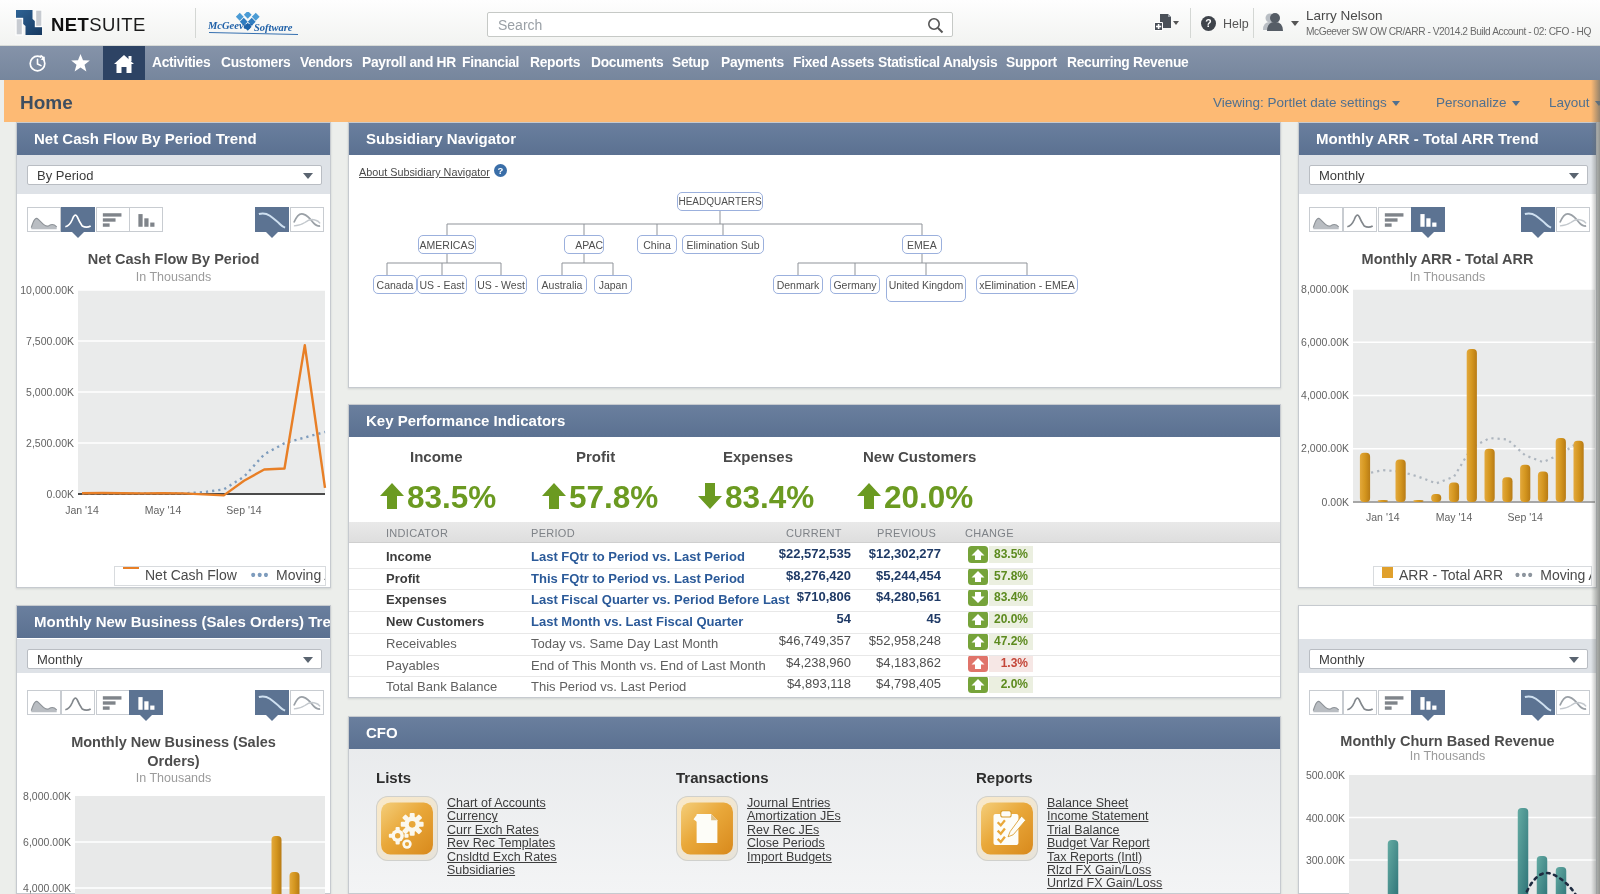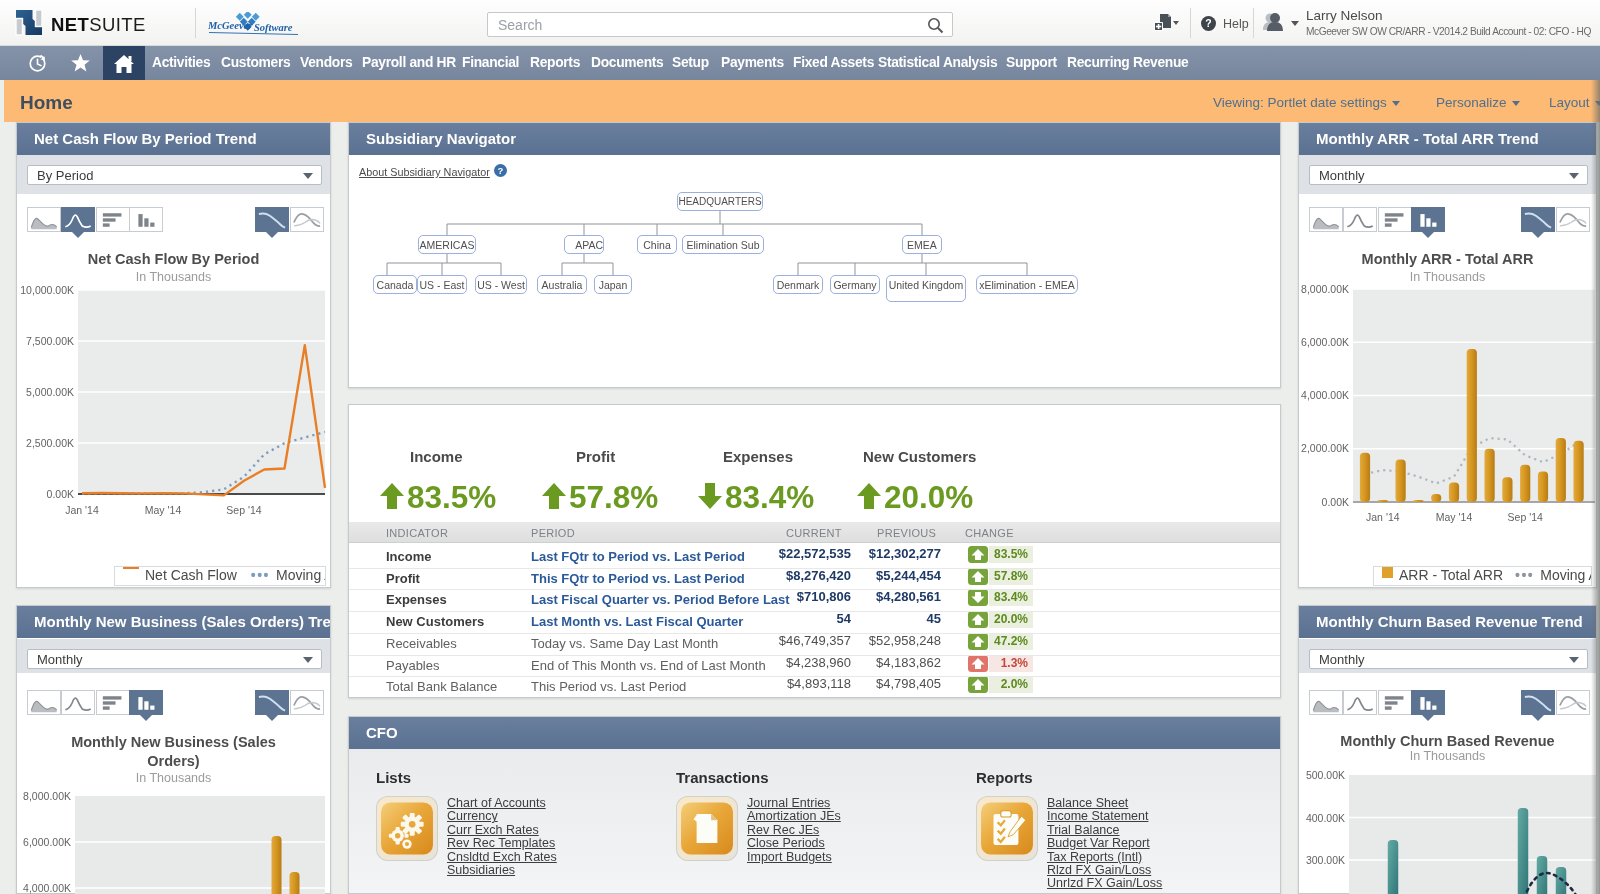--- a/index.html
+++ b/index.html
@@ -318,20 +318,21 @@
           <line x1="573" y1="131" x2="573" y2="140"></line>
           <line x1="449" y1="140" x2="678" y2="140"></line>
           <line x1="449" y1="140" x2="449" y2="152"></line>
           <line x1="506" y1="140" x2="506" y2="152"></line>
           <line x1="577" y1="140" x2="577" y2="152"></line>
           <line x1="678" y1="140" x2="678" y2="152"></line>
         </g>
       </svg>
 </div>
 <div class="portlet" style="left:348px;top:404px;width:933px;height:294px">
+<div class="phead">Key Performance Indicators</div>
 <div class="abs" style="left:61px;top:43px;font-size:15px;font-weight:700;color:#4a4a4a">Income</div>
 <div class="abs" style="left:227px;top:43px;font-size:15px;font-weight:700;color:#4a4a4a">Profit</div>
 <div class="abs" style="left:374px;top:43px;font-size:15px;font-weight:700;color:#4a4a4a">Expenses</div>
 <div class="abs" style="left:514px;top:43px;font-size:15px;font-weight:700;color:#4a4a4a">New Customers</div>
 <svg class="abs" style="left:31px;top:78px" width="24" height="26" viewBox="0 0 24 26">
         <path d="M12 0 L24 13 L17 13 L17 26 L7 26 L7 13 L0 13 Z" fill="#6b9a21"></path>
       </svg>
       <div class="abs" style="left:58px;top:74px;font-size:31.5px;font-weight:700;color:#6b9a21">83.5%</div>
 <svg class="abs" style="left:193px;top:78px" width="24" height="26" viewBox="0 0 24 26">
         <path d="M12 0 L24 13 L17 13 L17 26 L7 26 L7 13 L0 13 Z" fill="#6b9a21"></path>
@@ -591,21 +592,20 @@
         <rect x="274.5" y="317.8" width="10.2" height="61.2" rx="4" fill="url(#gold2)"></rect>
 <text x="83.8" y="398" text-anchor="middle" font-size="10.5" fill="#636363">Jan '14</text>
         <text x="155" y="398" text-anchor="middle" font-size="10.5" fill="#636363">May '14</text>
         <text x="226.2" y="398" text-anchor="middle" font-size="10.5" fill="#636363">Sep '14</text>
 </svg>
 <div class="legend" style="left:74px;top:443px;width:219px">
 <span style="display:inline-block;width:11px;height:11px;background:#e0a02c;margin:0 6px 0 8px"></span>ARR - Total ARR
 <span style="margin-left:12px;margin-right:6px;color:#8d959e;font-weight:bold;letter-spacing:1.5px">•••</span>Moving Average</div>
 </div>
 <div class="portlet" style="left:1298px;top:605px;width:299px;height:289px">
-<div class="phead">Monthly Churn Based Revenue Trend</div>
 <div class="grayband" style="top:33px;height:34px"></div>
 <div class="dropdown" style="left:10px;top:43px;width:279px">Monthly<span class="car"></span></div>
 <div class="ticon" style="left:10.0px;top:84px;display:flex;align-items:center;justify-content:center">
         <svg width="32" height="22" viewBox="0 0 32 26">
           <path d="M1 22 Q5 8 9 12 Q12 15 15 18 Q19 22 23 19 Q27 17 31 21 L31 24 L1 24 Z" fill="#b9bdc2"></path>
           <path d="M1 22 Q5 8 9 12 Q12 15 15 18 Q19 22 23 19 Q27 17 31 21" fill="none" stroke="#8d9297" stroke-width="1.3"></path>
         </svg>
       </div>
       <div class="ticon" style="left:43.5px;top:84px;display:flex;align-items:center;justify-content:center">
         <svg width="32" height="22" viewBox="0 0 32 26">

